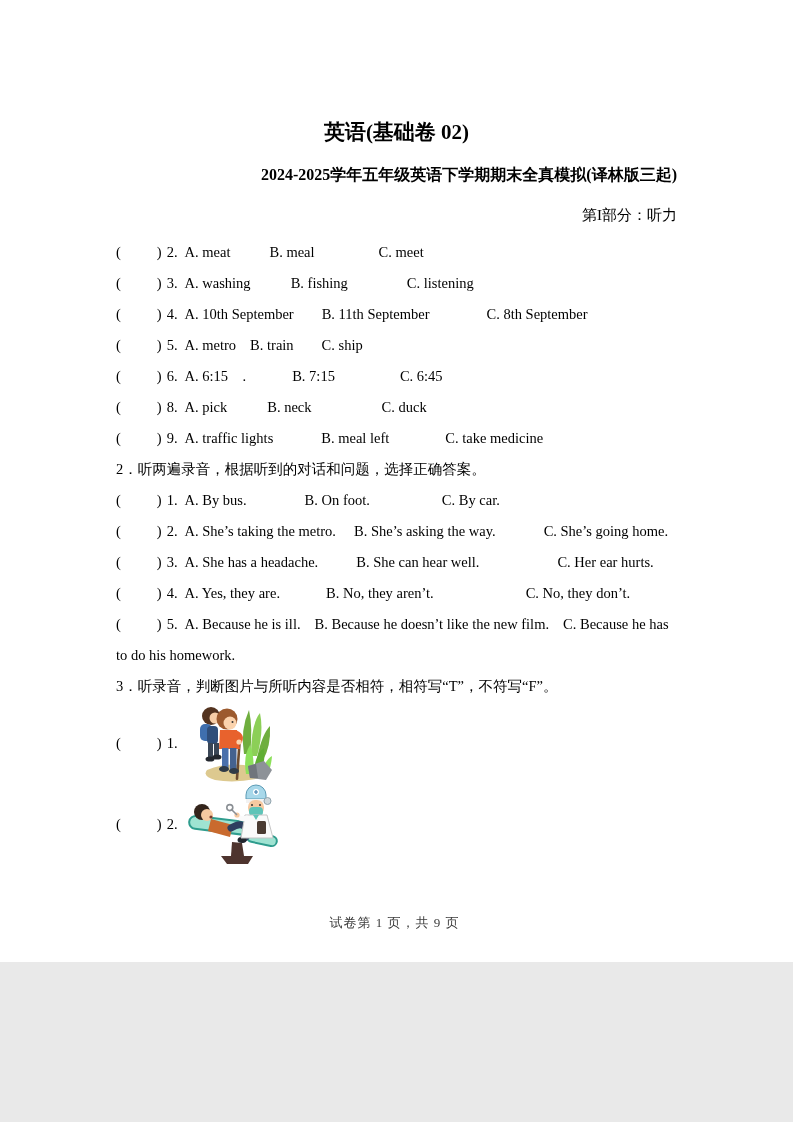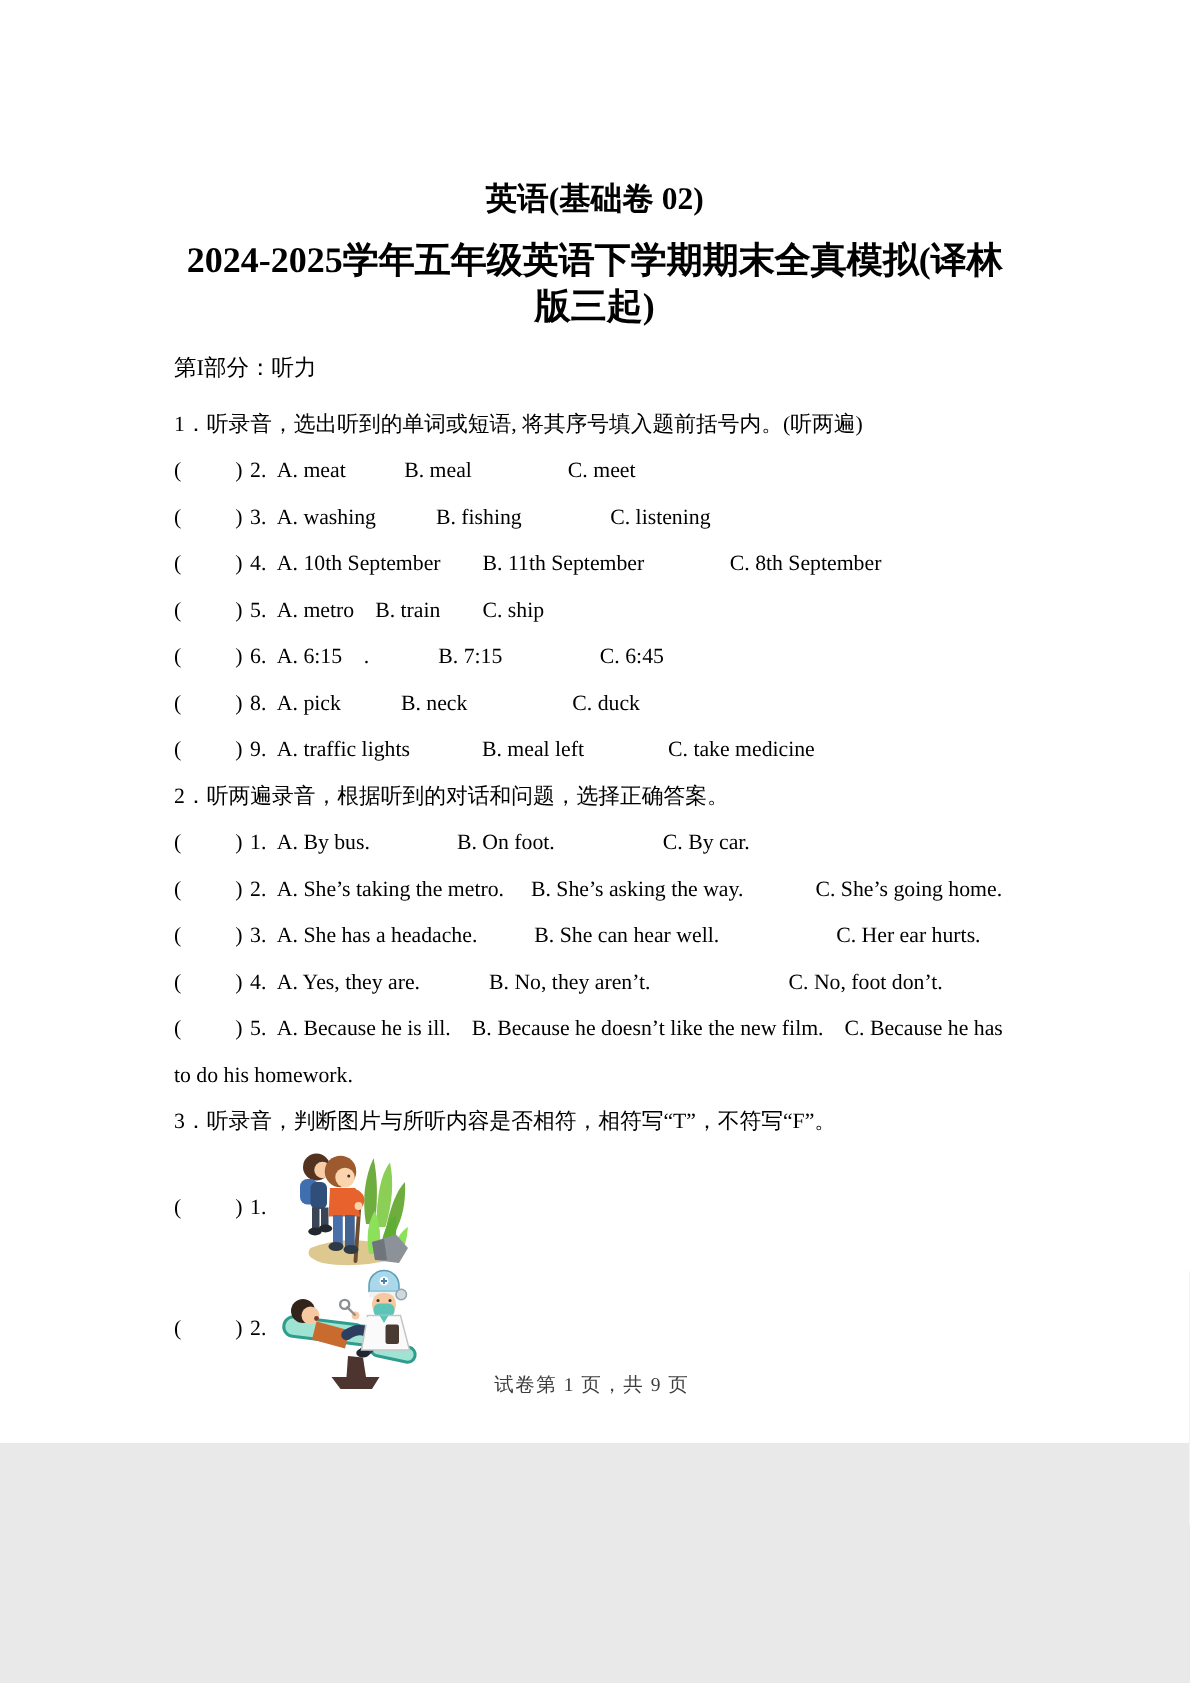--- a/index.html
+++ b/index.html
@@ -3,22 +3,22 @@
 <meta charset="utf-8">
 <style>
   html,body{margin:0;padding:0;background:#e9e9e9;}
   .page{
     width:793px;height:962px;background:#ffffff;position:relative;
     margin:0 auto;overflow:hidden;color:#000;
     font-family:"Liberation Serif","DejaVu Serif",serif;
   }
   .content{padding:118px 116px 0 116px;}
   .t1{font-size:21px;line-height:28px;font-weight:700;text-align:center;margin:0 0 13px 0;}
-  .t2{font-size:24px;line-height:31px;font-weight:700;text-align:center;margin:0 0 15px 0;}
-  .part-heading{font-size:15px;line-height:20px;text-align:left;margin:0 0 12px 0;}
+  .t2{font-size:16px;line-height:31px;font-weight:700;text-align:right;margin:0 0 15px 0;}
+  .part-heading{font-size:15px;line-height:20px;text-align:right;margin:0 0 12px 0;}
   .prompt{font-size:14.5px;line-height:31px;margin:0;}
   .qrow{font-size:14.5px;line-height:31px;--g1:38px;--g2:55px;}
   .bracket{white-space:nowrap;}
   .b-gap{display:inline-block;width:36px;}
   .qnum{margin:0 7px 0 5px;}
   .gap{display:inline-block;height:1px;}
   .gap1{width:var(--g1);}
   .gap2{width:var(--g2);}
   
   .sec1 .qrow:nth-child(1){--g1:39px;--g2:64px}
@@ -47,21 +47,20 @@
 </head>
 <body>
 
 <div class="page">
   <div class="content">
 
     <h1 class="t1">英语(基础卷 02)</h1>
     <h1 class="t2">2024-2025学年五年级英语下学期期末全真模拟(译林版三起)</h1>
     <div class="part-heading">第I部分：听力</div>
 
-    <p class="prompt">1．听录音，选出听到的单词或短语, 将其序号填入题前括号内。(听两遍)</p>
     <div class="rows sec1" id="s1rows">
 
   <div class="qrow"><span class="bracket"><span class="b-open">(</span><span class="b-gap"></span><span class="b-close">)</span></span><span class="qnum">2.</span><span class="opt opt-a">A. meat</span><span class="gap gap1"></span><span class="opt opt-b">B. meal</span><span class="gap gap2"></span><span class="opt opt-c">C. meet</span></div>
 
   <div class="qrow"><span class="bracket"><span class="b-open">(</span><span class="b-gap"></span><span class="b-close">)</span></span><span class="qnum">3.</span><span class="opt opt-a">A. washing</span><span class="gap gap1"></span><span class="opt opt-b">B. fishing</span><span class="gap gap2"></span><span class="opt opt-c">C. listening</span></div>
 
   <div class="qrow"><span class="bracket"><span class="b-open">(</span><span class="b-gap"></span><span class="b-close">)</span></span><span class="qnum">4.</span><span class="opt opt-a">A. 10th September</span><span class="gap gap1"></span><span class="opt opt-b">B. 11th September</span><span class="gap gap2"></span><span class="opt opt-c">C. 8th September</span></div>
 
   <div class="qrow"><span class="bracket"><span class="b-open">(</span><span class="b-gap"></span><span class="b-close">)</span></span><span class="qnum">5.</span><span class="opt opt-a">A. metro</span><span class="gap gap1"></span><span class="opt opt-b">B. train</span><span class="gap gap2"></span><span class="opt opt-c">C. ship</span></div>
 
@@ -75,21 +74,21 @@
 </div>
 
     <p class="prompt">2．听两遍录音，根据听到的对话和问题，选择正确答案。</p>
     <div class="rows sec2" id="s2rows">
   <div class="qrow"><span class="bracket"><span class="b-open">(</span><span class="b-gap"></span><span class="b-close">)</span></span><span class="qnum">1.</span><span class="opt opt-a">A. By bus.</span><span class="gap gap1"></span><span class="opt opt-b">B. On foot.</span><span class="gap gap2"></span><span class="opt opt-c">C. By car.</span></div>
 
   <div class="qrow"><span class="bracket"><span class="b-open">(</span><span class="b-gap"></span><span class="b-close">)</span></span><span class="qnum">2.</span><span class="opt opt-a">A. She’s taking the metro.</span><span class="gap gap1"></span><span class="opt opt-b">B. She’s asking the way.</span><span class="gap gap2"></span><span class="opt opt-c">C. She’s going home.</span></div>
 
   <div class="qrow"><span class="bracket"><span class="b-open">(</span><span class="b-gap"></span><span class="b-close">)</span></span><span class="qnum">3.</span><span class="opt opt-a">A. She has a headache.</span><span class="gap gap1"></span><span class="opt opt-b">B. She can hear well.</span><span class="gap gap2"></span><span class="opt opt-c">C. Her ear hurts.</span></div>
 
-  <div class="qrow"><span class="bracket"><span class="b-open">(</span><span class="b-gap"></span><span class="b-close">)</span></span><span class="qnum">4.</span><span class="opt opt-a">A. Yes, they are.</span><span class="gap gap1"></span><span class="opt opt-b">B. No, they aren’t.</span><span class="gap gap2"></span><span class="opt opt-c">C. No, foot don’t.</span></div>
+  <div class="qrow"><span class="bracket"><span class="b-open">(</span><span class="b-gap"></span><span class="b-close">)</span></span><span class="qnum">4.</span><span class="opt opt-a">A. Yes, they are.</span><span class="gap gap1"></span><span class="opt opt-b">B. No, they aren’t.</span><span class="gap gap2"></span><span class="opt opt-c">C. No, they don’t.</span></div>
 
   <div class="qrow"><span class="bracket"><span class="b-open">(</span><span class="b-gap"></span><span class="b-close">)</span></span><span class="qnum">5.</span><span class="opt opt-a">A. Because he is ill.</span><span class="gap gap1"></span><span class="opt opt-b">B. Because he doesn’t like the new film.</span><span class="gap gap2"></span><span class="opt opt-c">C. Because he has to do his homework.</span></div>
 </div>
 
     <p class="prompt">3．听录音，判断图片与所听内容是否相符，相符写“T”，不符写“F”。</p>
 
     <div class="pic-row first">
       <span class="bracket"><span class="b-open">(</span><span class="b-gap"></span><span class="b-close">)</span></span>
       <span class="qnum">1.</span>
       <svg class="illus" width="86" height="78" viewBox="0 0 86 78">

